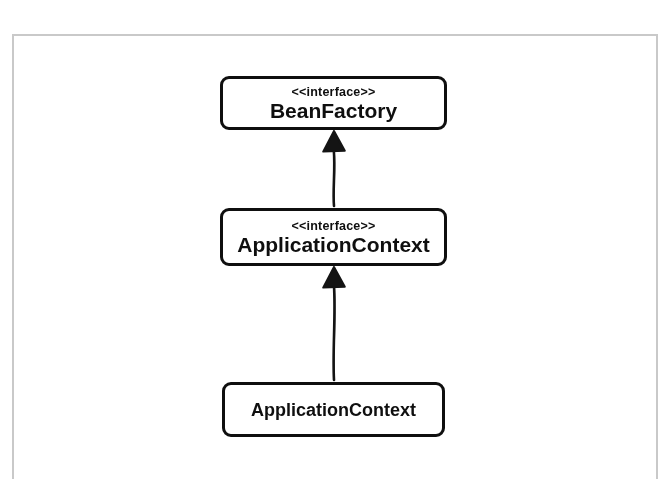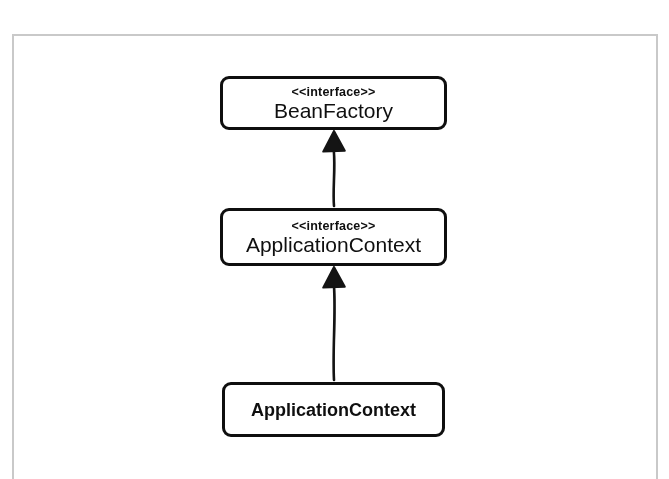--- a/index.html
+++ b/index.html
@@ -58,21 +58,21 @@
     height: 55px;
   }
   .stereotype {
     font-size: 12.5px;
     font-weight: bold;
     line-height: 14px;
     letter-spacing: 0.2px;
   }
   .node-title {
     font-size: 21px;
-    font-weight: normal;
+    font-weight: bold;
     line-height: 23px;
     text-align: right;
   }
   .node-title-small {
     font-size: 18px;
     font-weight: bold;
     line-height: 20px;
   }
   .arrow-layer {
     position: absolute;

